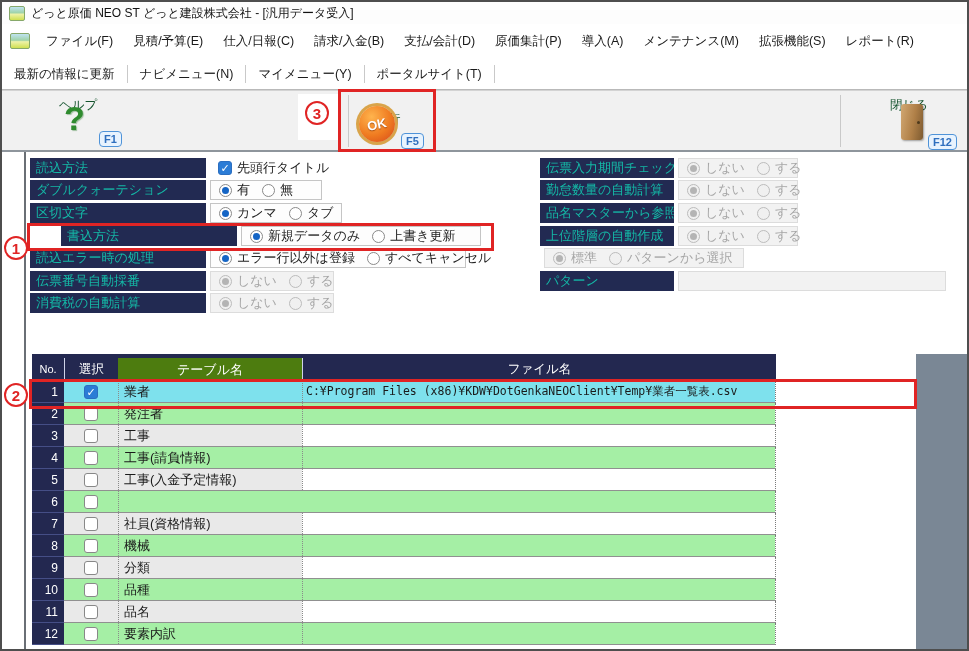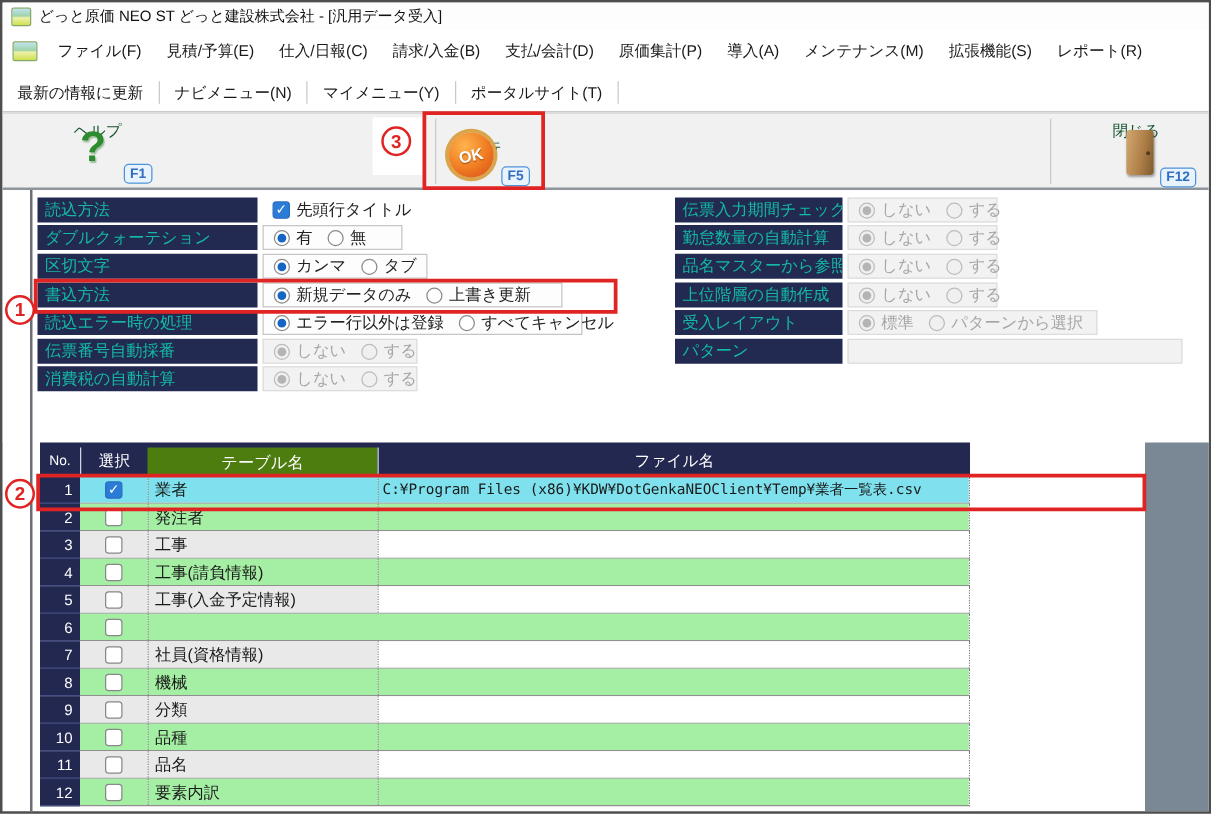--- a/index.html
+++ b/index.html
@@ -154,21 +154,21 @@
   </div>
   <div class="frow" style="left:28px;top:201px;">
     <span class="flabel w-l">区切文字</span>
     <span class="vgroup" style="width:132px;">
       <span class="radio sel"></span>
       <span class="opt-label">カンマ</span>
       <span class="radio"></span>
       <span class="opt-label">タブ</span>
     </span>
   </div>
-  <div class="frow" style="left:28px;top:224px;">
+  <div class="frow" style="left:28px;top:224px;padding-left:31px;">
     <span class="flabel w-l">書込方法</span>
     <span class="vgroup" style="width:240px;">
       <span class="radio sel"></span>
       <span class="opt-label">新規データのみ</span>
       <span class="radio"></span>
       <span class="opt-label">上書き更新</span>
     </span>
   </div>
   <div class="frow" style="left:28px;top:246px;">
     <span class="flabel w-l">読込エラー時の処理</span>
@@ -228,21 +228,20 @@
   <div class="frow" style="left:538px;top:224px;">
     <span class="flabel w-r">上位階層の自動作成</span>
     <span class="vgroup dis" style="width:120px;">
       <span class="radio dis sel"></span>
       <span class="opt-label">しない</span>
       <span class="radio dis"></span>
       <span class="opt-label">する</span>
     </span>
   </div>
   <div class="frow" style="left:538px;top:246px;">
-    <span class="flabel w-r">受入レイアウト</span>
     <span class="vgroup dis" style="width:200px;">
       <span class="radio dis sel"></span>
       <span class="opt-label">標準</span>
       <span class="radio dis"></span>
       <span class="opt-label">パターンから選択</span>
     </span>
   </div>
   <div class="frow" style="left:538px;top:269px;">
     <span class="flabel w-r">パターン</span>
     <span class="vgroup dis field" style="width:268px;"></span>

